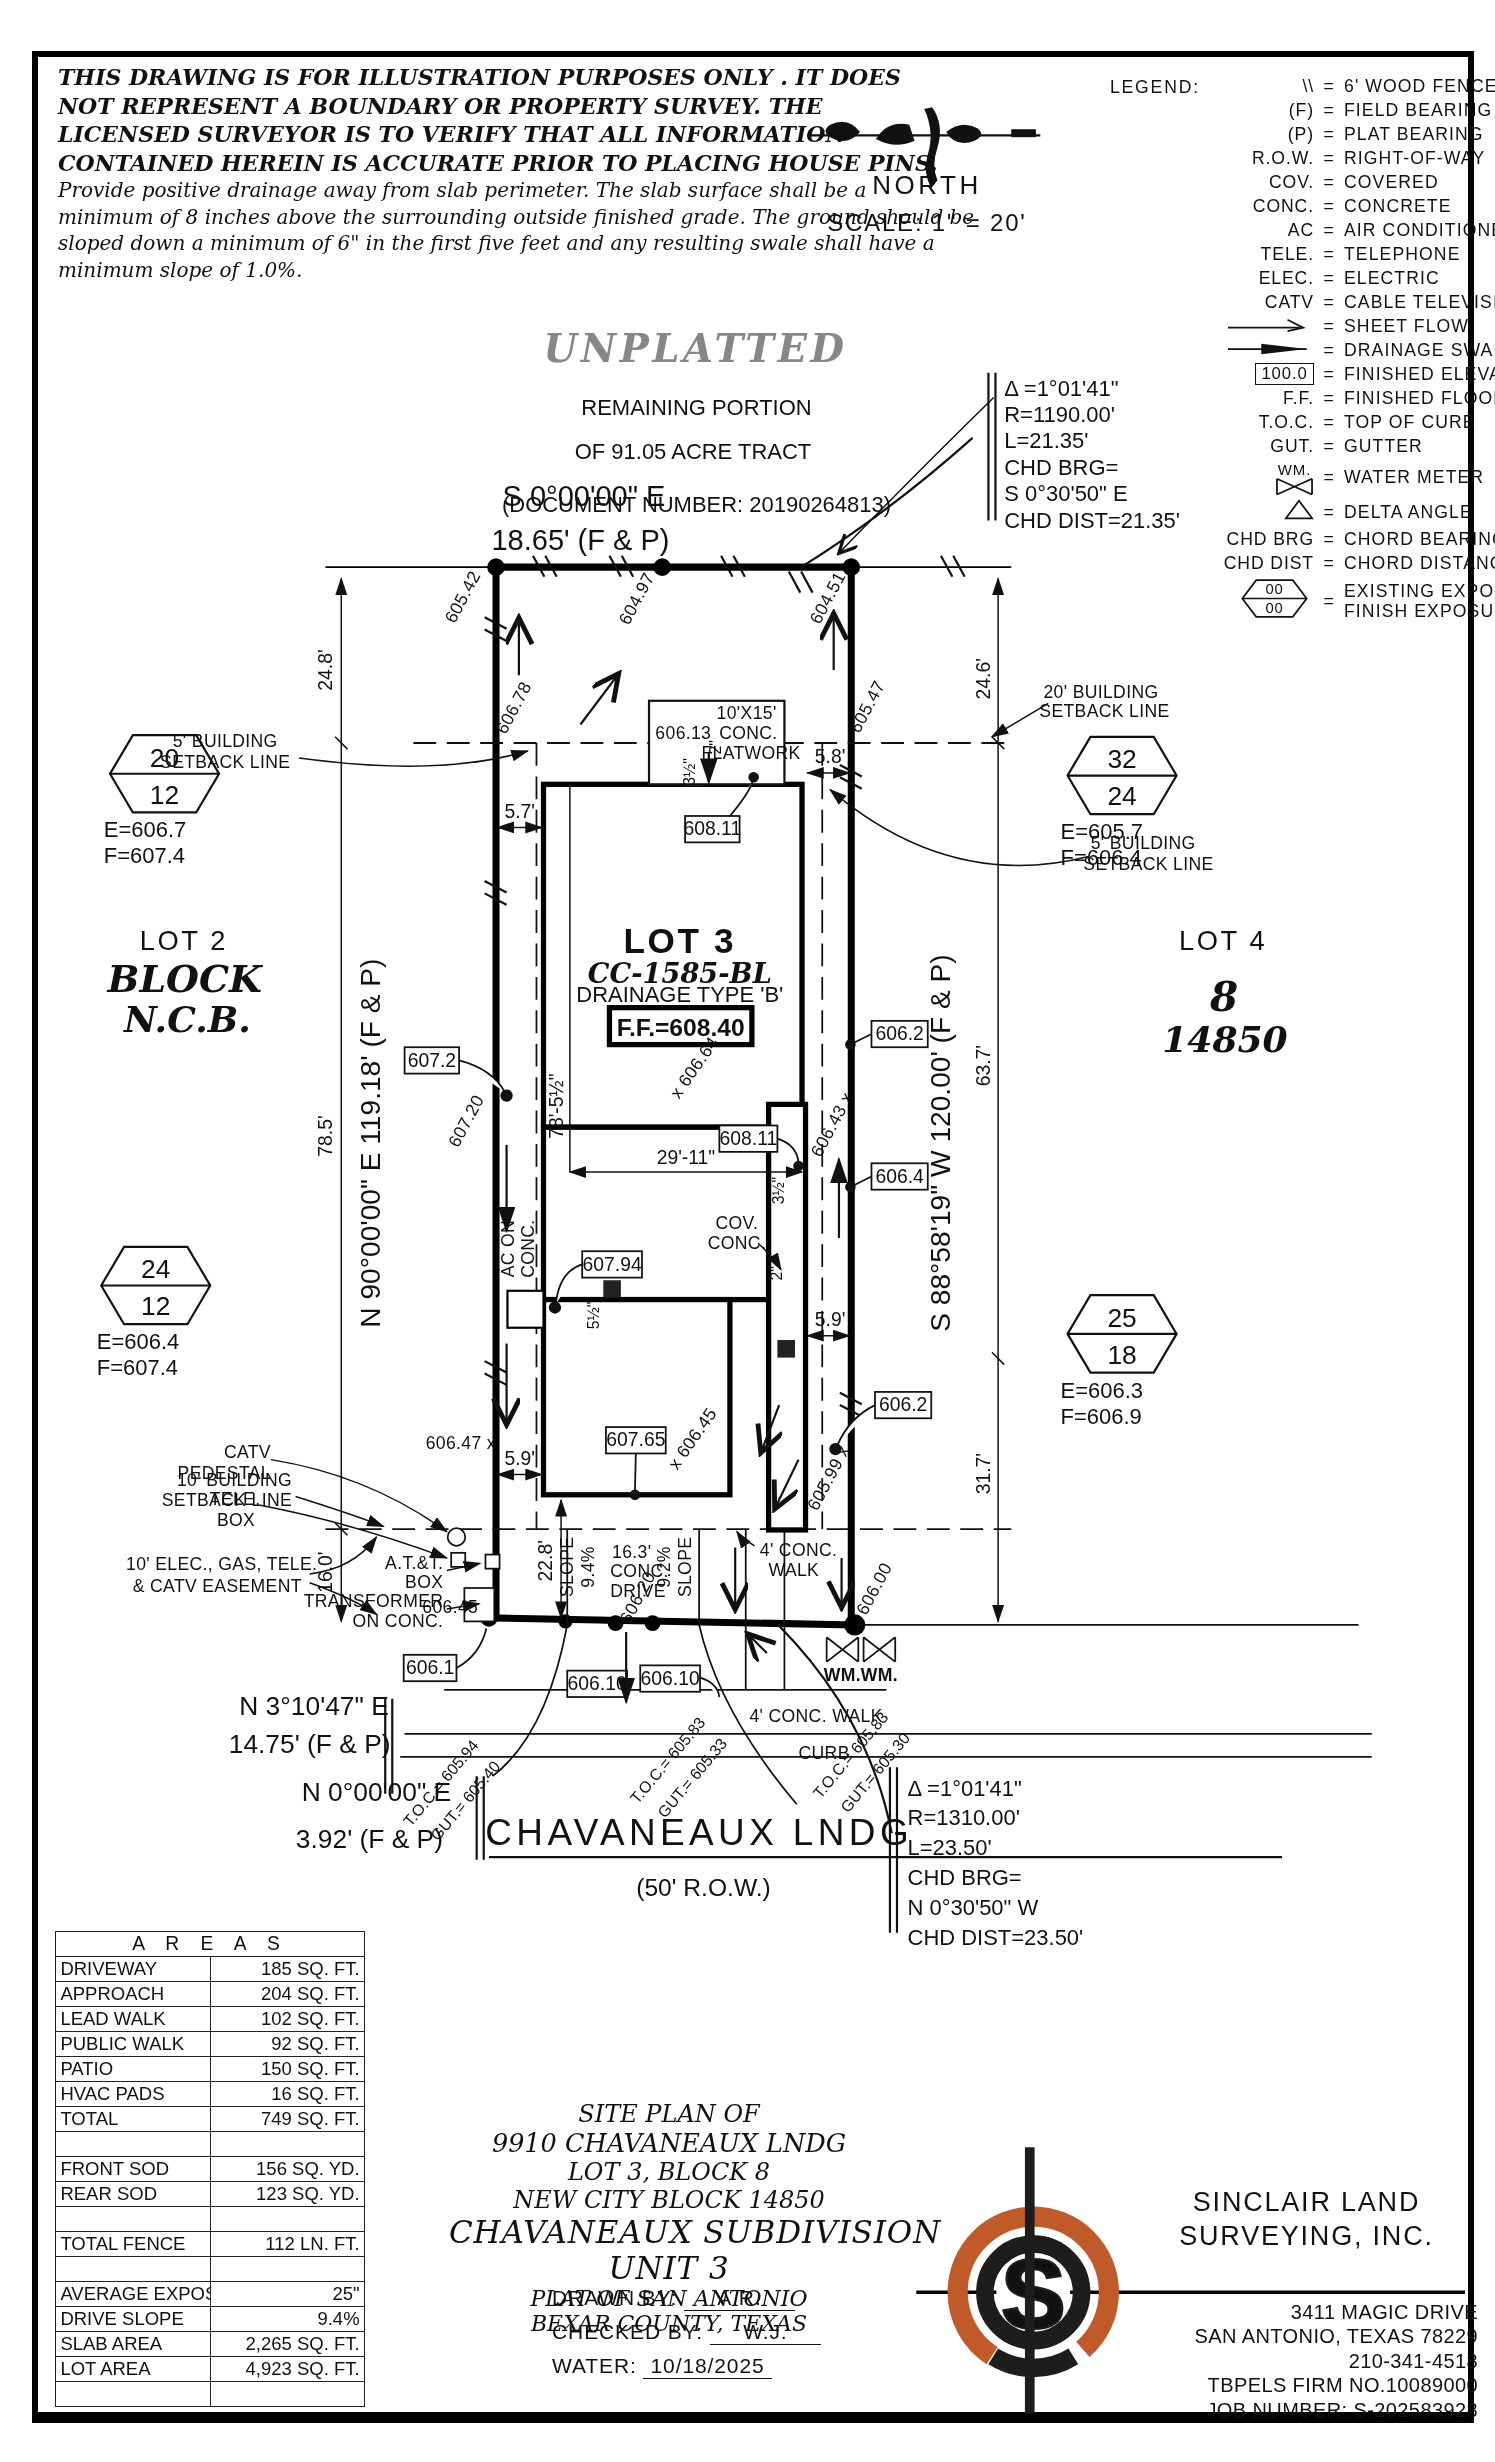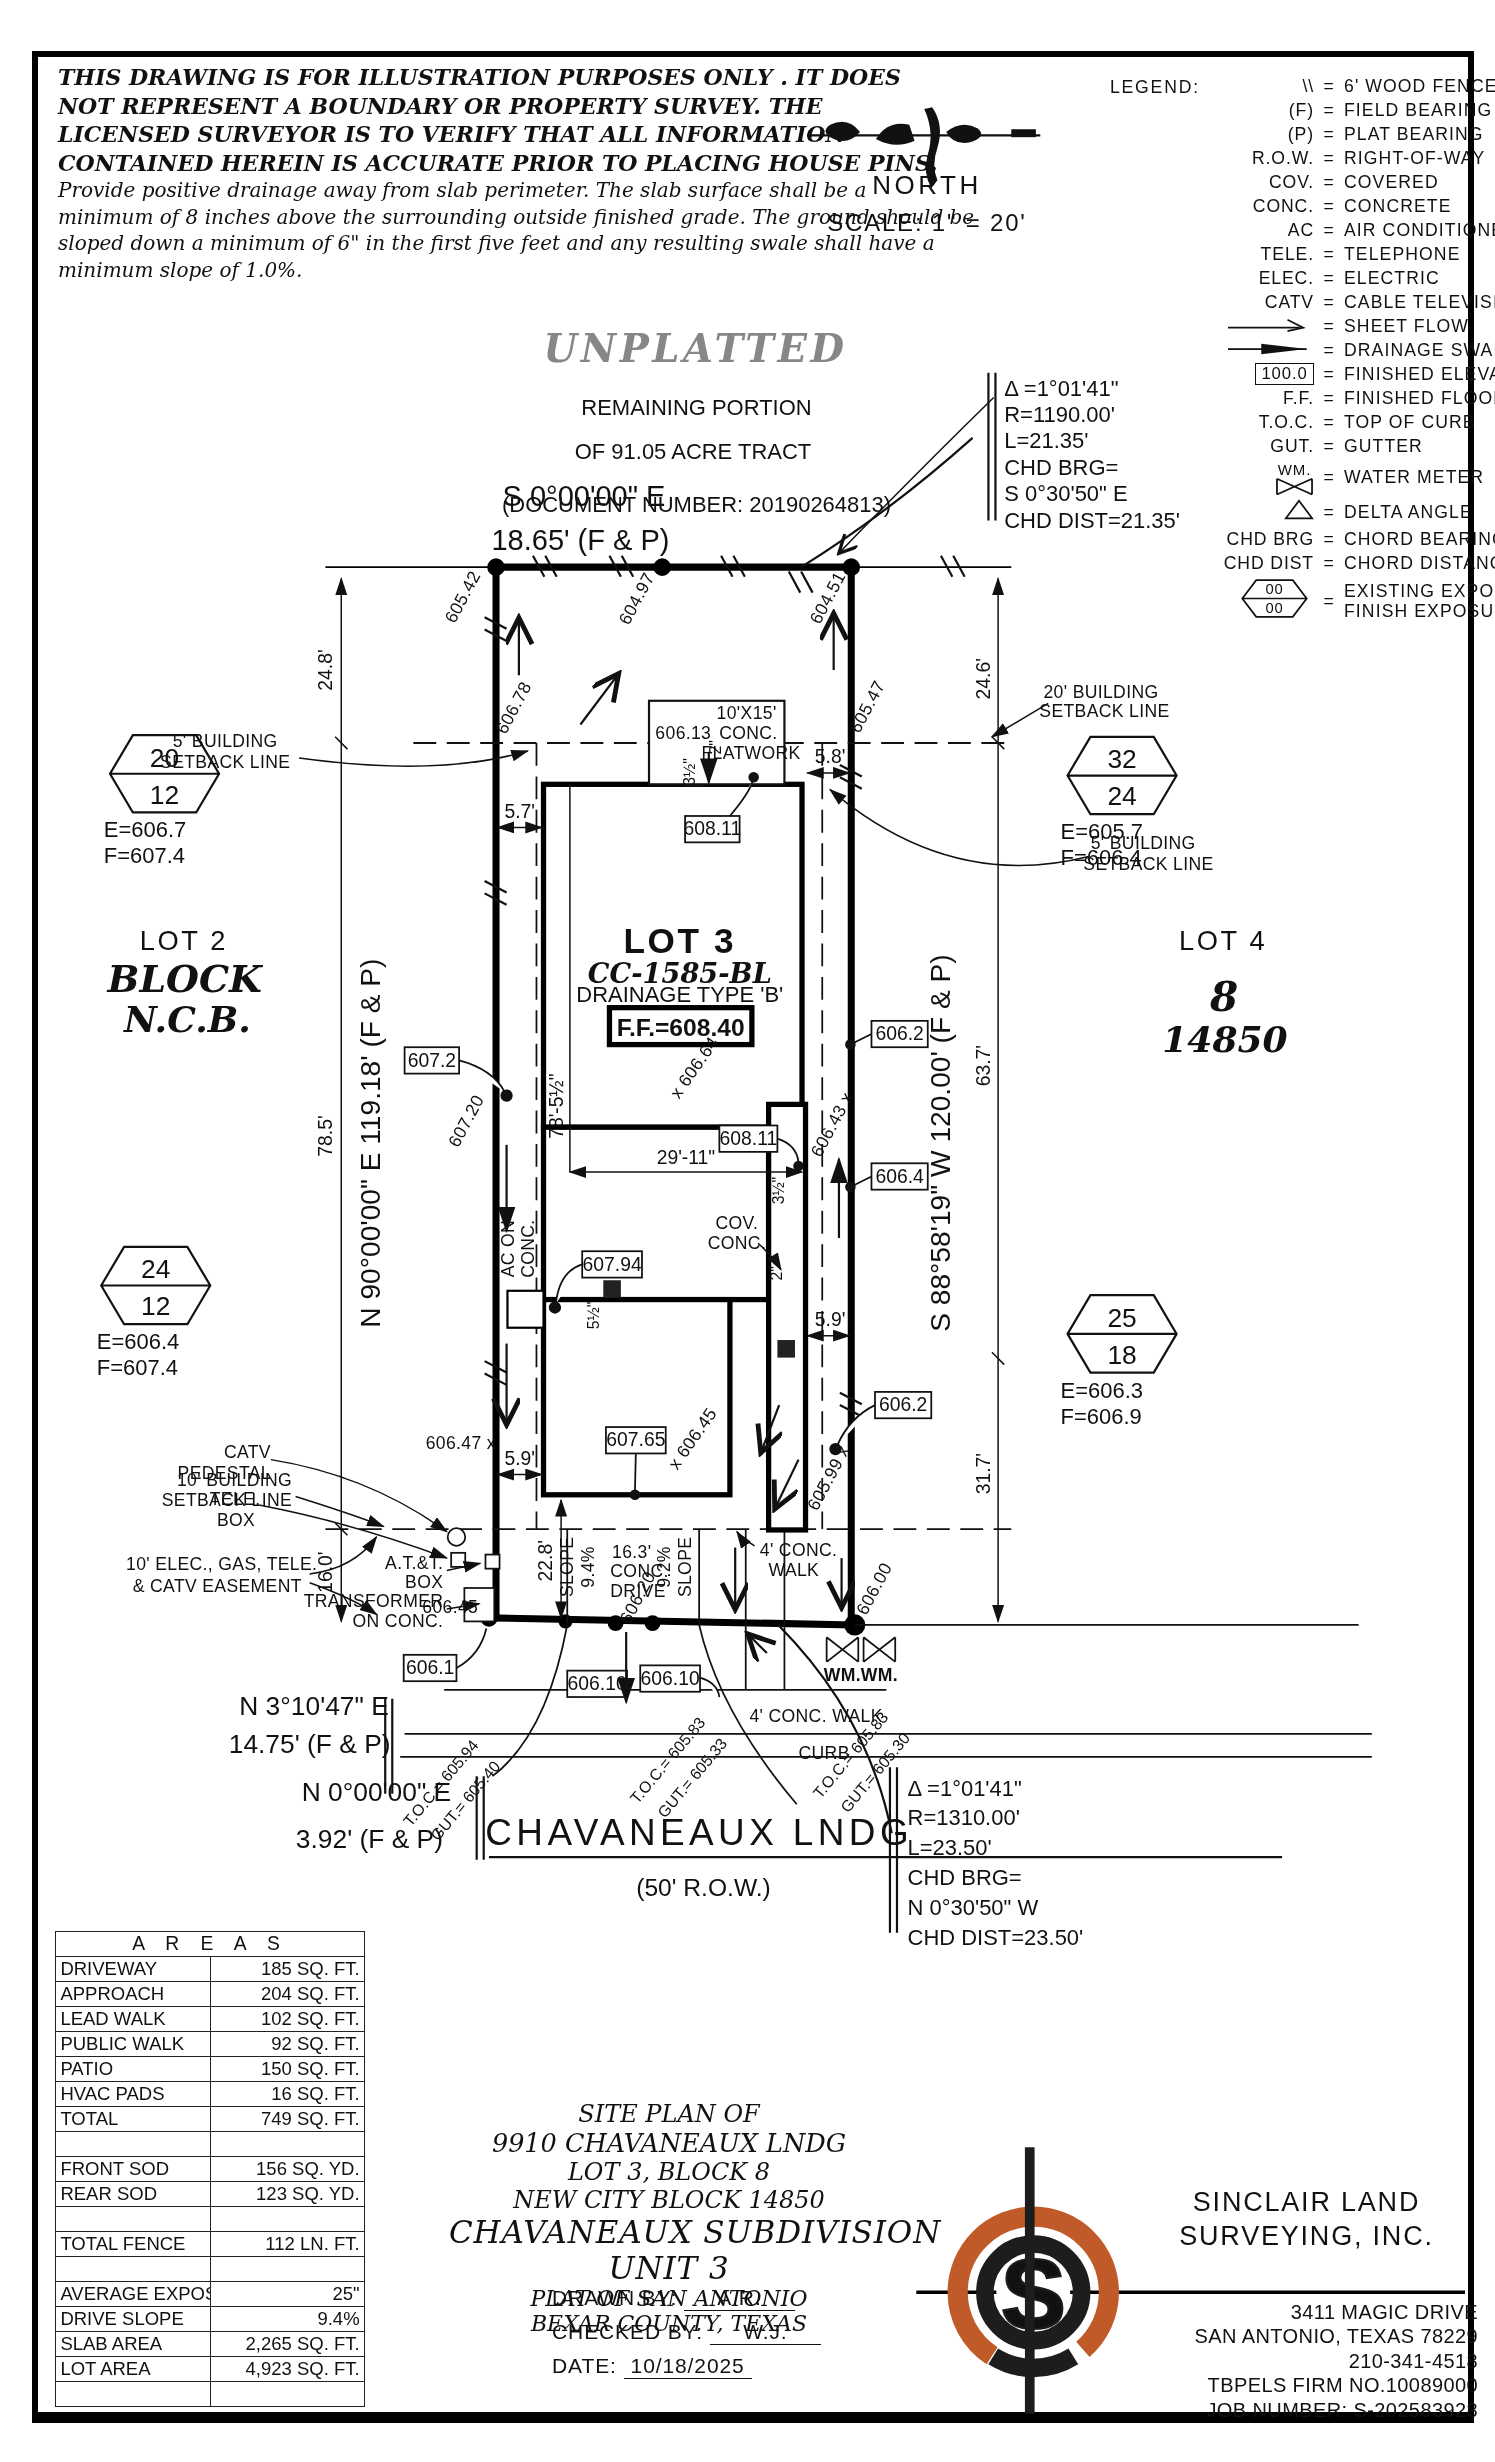--- a/index.html
+++ b/index.html
@@ -649,21 +649,21 @@
   <div class="tb1">LOT  3,  BLOCK  8</div>
   <div class="tb1">NEW  CITY  BLOCK  14850</div>
   <div class="tb3">CHAVANEAUX  SUBDIVISION</div>
   <div class="tb3">UNIT  3</div>
   <div class="tb4">PLAT  OF  SAN  ANTONIO</div>
   <div class="tb4">BEXAR  COUNTY,  TEXAS</div>
 </div>
 <div class="abs signoff">
   <div class="row"><span>DRAWN  BY:</span> <span class="uv">A.R.</span></div>
   <div class="row"><span>CHECKED  BY:</span> <span class="uv">W.J.</span></div>
-  <div class="row"><span>DATE:</span> <span class="uv">10/18/2025</span></div>
+  <div class="row"><span>WATER:</span> <span class="uv">10/18/2025</span></div>
 </div>
 
 <div class="abs firmname">
   <div>SINCLAIR  LAND</div>
   <div>SURVEYING,  INC.</div>
 </div>
 <div class="abs firmaddr">
   <div>3411  MAGIC  DRIVE</div>
   <div>SAN  ANTONIO,  TEXAS  78229</div>
   <div>210-341-4518</div>

